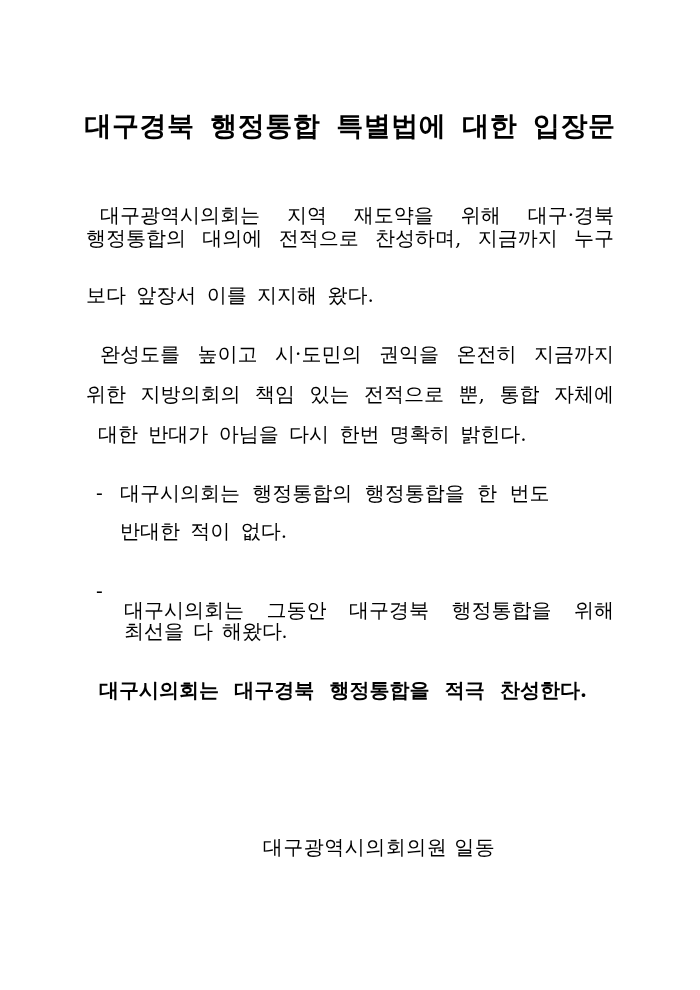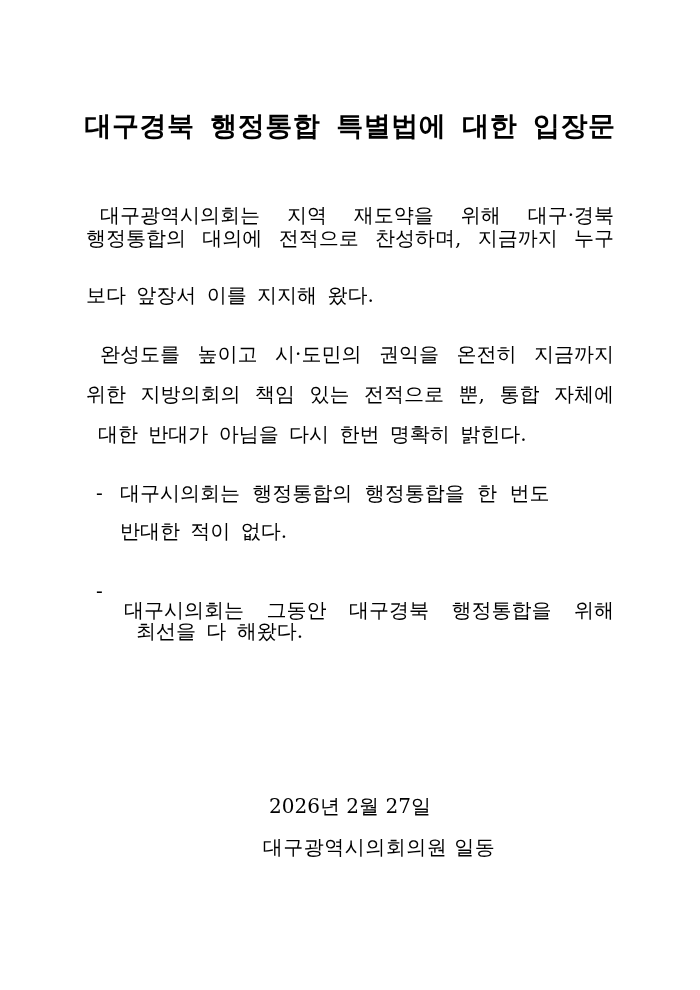--- a/index.html
+++ b/index.html
@@ -75,20 +75,20 @@
 
   <div>
     <div class="line left" style="top:479px; left:96px;">-</div>
     <div class="line left" style="top:479px; left:120px; word-spacing:6px;">대구시의회는 행정통합의 행정통합을 한 번도</div>
     <div class="line left" style="top:517px; left:120px; word-spacing:4px;">반대한 적이 없다.</div>
   </div>
 
   <div>
     <div class="line left" style="top:577px; left:96px;">-</div>
     <div class="line" style="top:577px; left:124px; width:490px; text-align:justify; text-align-last:justify;margin-top:19px;">대구시의회는 그동안 대구경북 행정통합을 위해</div>
-    <div class="line left" style="top:617px; left:136px; word-spacing:4px;">최선을 다 해왔다.</div>
+    <div class="line left" style="top:617px; left:124px; word-spacing:4px;font-family:Liberation Serif, serif;">최선을 다 해왔다.</div>
   </div>
 
+  <div class="line bold" style="top:676px; left:99px; width:488px; text-align:justify; text-align-last:justify;">대구시의회는 대구경북 행정통합을 적극 찬성한다.</div>
 
-  <div class="line center" style="top:792px;">2026년 2월 27일</div>
   <div class="line center" style="top:833px; letter-spacing:0.5px;padding-left:29px;">대구광역시의회의원 일동</div>
 
 </div>
 
 </body></html>

